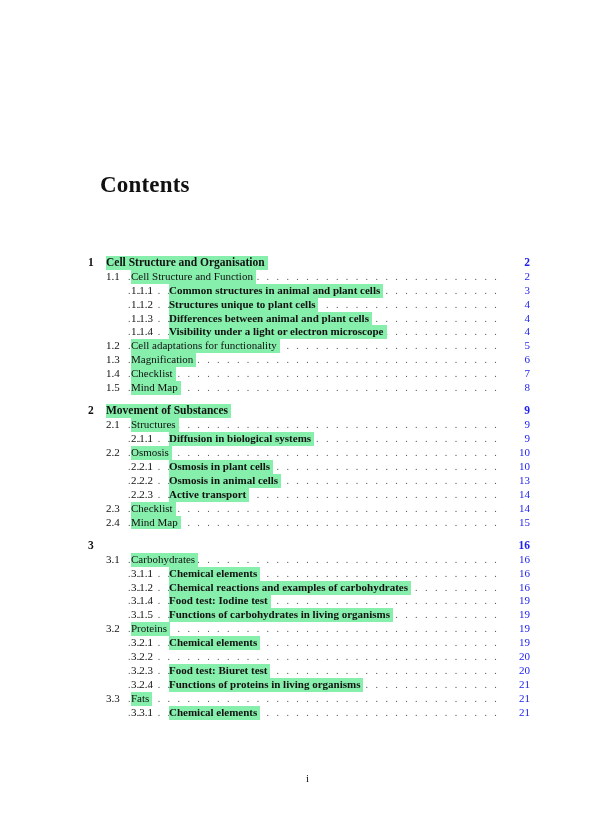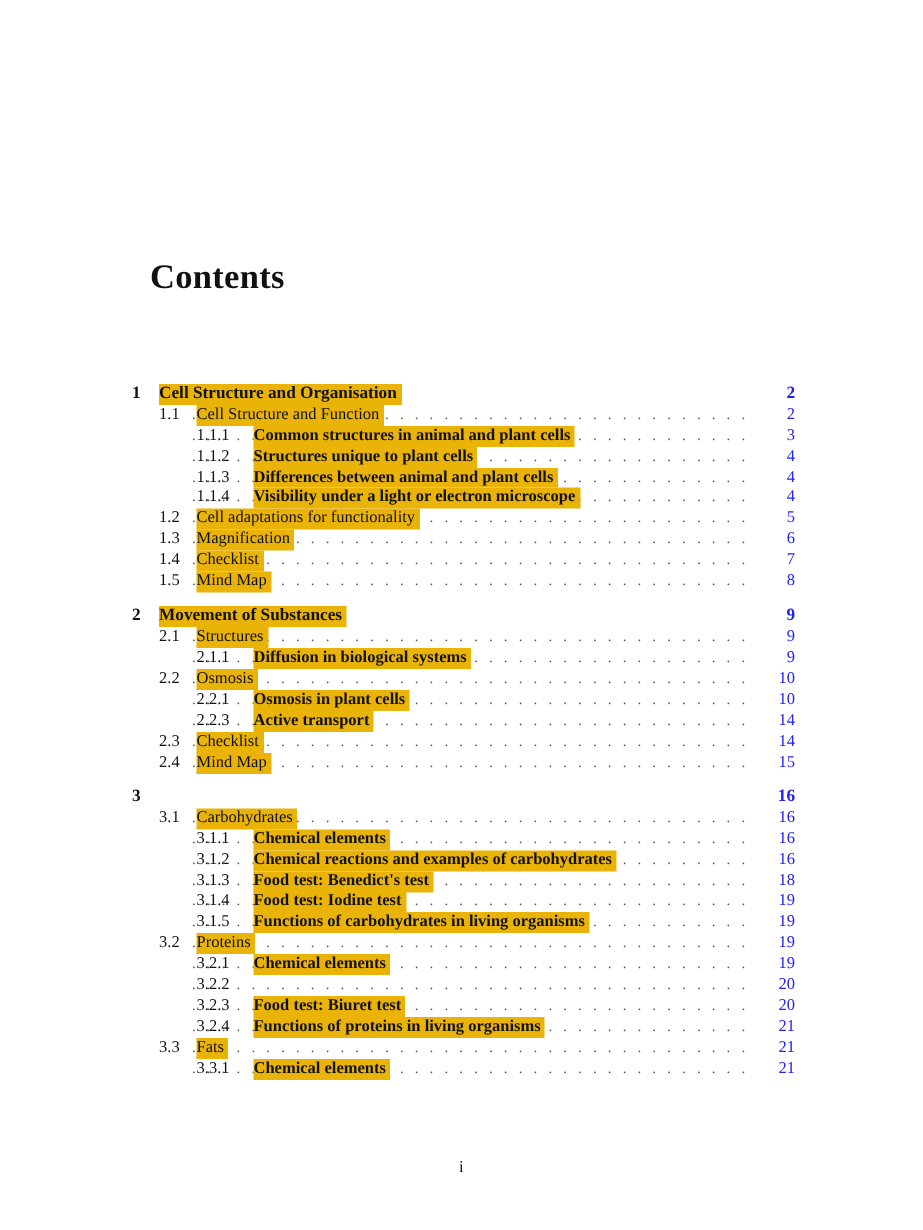--- a/index.html
+++ b/index.html
@@ -6,21 +6,21 @@
   body { width: 615px; height: 820px; position: relative; overflow: hidden;
          font-family: "DejaVu Serif", "Liberation Serif", serif; color: #111; }
   .page-title { position: absolute; left: 100px; top: 172px; font-size: 23px; font-weight: bold;
                 font-family: "Liberation Serif", "DejaVu Serif", serif; margin: 0; letter-spacing: 0.2px; }
   .toc { position: absolute; left: 88px; top: 256px; width: 442px;
          font-family: "Liberation Serif", "DejaVu Serif", serif; font-size: 11px; }
   .row { position: relative; height: 13.9px; line-height: 13.9px; white-space: nowrap; }
   .row.chapter { font-weight: bold; font-size: 11.5px; }
   .row.chapter.gap { margin-top: 9.5px; }
   .num { position: absolute; top: 0; }
-  .title { position: absolute; top: 0; background: #eab308; padding-right: 3px; }
+  .title { position: absolute; top: 0; background: #86efac; padding-right: 3px; }
   .chapter .num { left: 0; }
   .chapter .title { left: 18px; }
   .section .num { left: 18px; }
   .section .title { left: 43px; }
   .subsection .num { left: 43px; }
   .subsection .title { left: 81px; font-weight: bold; }
   .dots { position: absolute; top: 0; right: 28px; left: 40px; overflow: hidden; color: #555;
           letter-spacing: 0; text-align: right; font-size: 10px; }
   .dots::before { content: ". . . . . . . . . . . . . . . . . . . . . . . . . . . . . . . . . . . . . . . . . . . . . . . . . . . . . . . . . . . . . . . . . ."; letter-spacing: 2.45px; }
   .page { position: absolute; right: 0; top: 0; color: #2222ee; text-align: right; }
@@ -115,20 +115,26 @@
       <span class="title">Osmosis</span>
       <a class="page" style="color: rgb(34, 34, 238);">10</a>
     </div>
     <div class="row subsection">
       <span class="num">2.2.1</span>
       <span class="dots"></span>
       <span class="title">Osmosis in plant cells</span>
       <a class="page" style="color: rgb(34, 34, 238);">10</a>
     </div>
     <div class="row subsection">
+      <span class="num">2.2.2</span>
+      <span class="dots"></span>
+      <span class="title">Osmosis in animal cells</span>
+      <a class="page" style="color: rgb(34, 34, 238);">13</a>
+    </div>
+    <div class="row subsection">
       <span class="num">2.2.3</span>
       <span class="dots"></span>
       <span class="title">Active transport</span>
       <a class="page" style="color: rgb(34, 34, 238);">14</a>
     </div>
     <div class="row section">
       <span class="num">2.3</span>
       <span class="dots"></span>
       <span class="title">Checklist</span>
       <a class="page" style="color: rgb(34, 34, 238);">14</a>
@@ -155,26 +161,20 @@
       <span class="title">Chemical elements</span>
       <a class="page" style="color: rgb(34, 34, 238);">16</a>
     </div>
     <div class="row subsection">
       <span class="num">3.1.2</span>
       <span class="dots"></span>
       <span class="title">Chemical reactions and examples of carbohydrates</span>
       <a class="page" style="color: rgb(34, 34, 238);">16</a>
     </div>
     <div class="row subsection">
-      <span class="num">3.1.3</span>
-      <span class="dots"></span>
-      <span class="title">Food test: Benedict's test</span>
-      <a class="page" style="color: rgb(34, 34, 238);">18</a>
-    </div>
-    <div class="row subsection">
       <span class="num">3.1.4</span>
       <span class="dots"></span>
       <span class="title">Food test: Iodine test</span>
       <a class="page" style="color: rgb(34, 34, 238);">19</a>
     </div>
     <div class="row subsection">
       <span class="num">3.1.5</span>
       <span class="dots"></span>
       <span class="title">Functions of carbohydrates in living organisms</span>
       <a class="page" style="color: rgb(34, 34, 238);">19</a>

